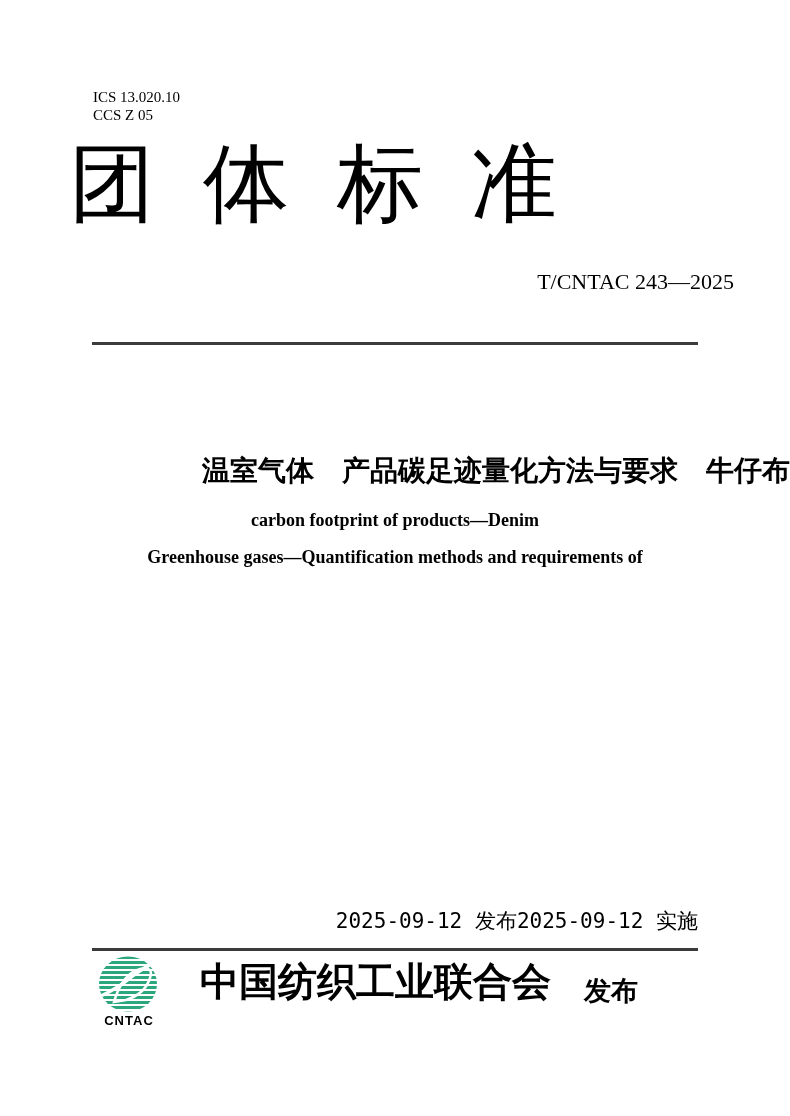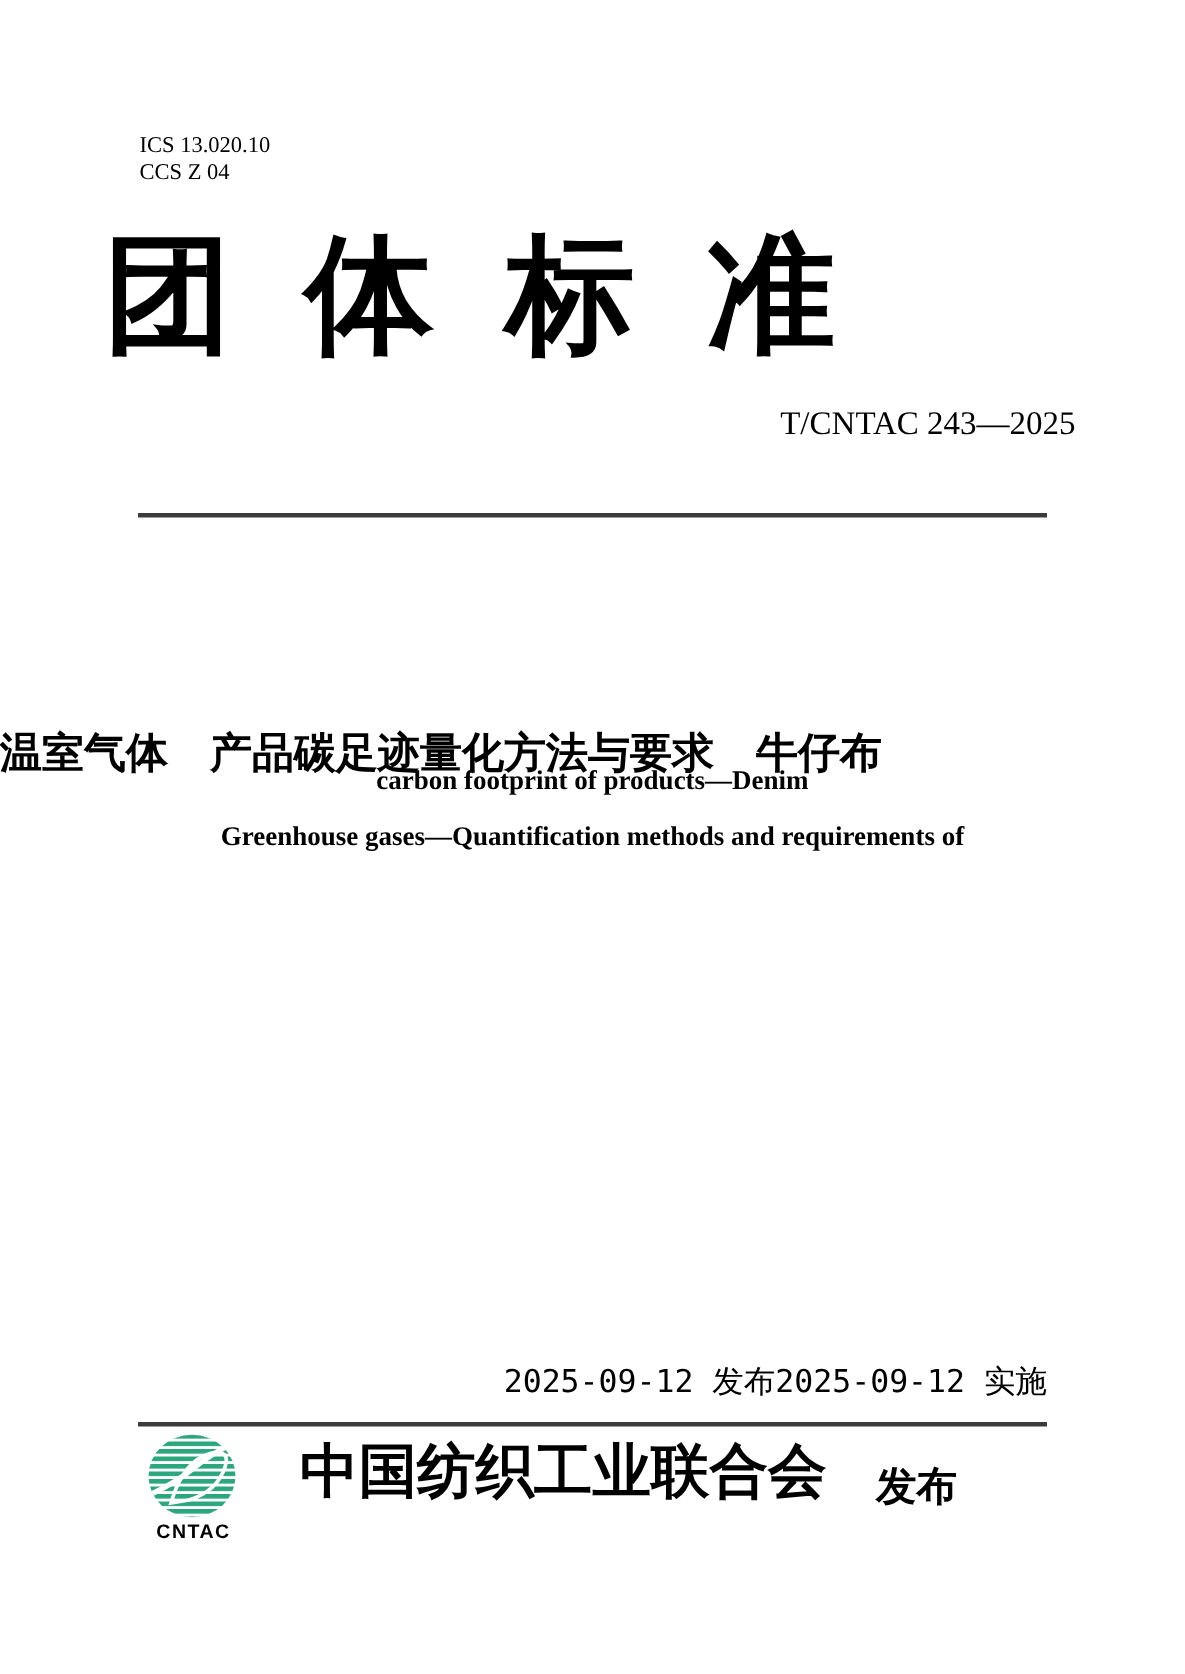--- a/index.html
+++ b/index.html
@@ -21,59 +21,58 @@
     position: absolute;
     left: 93px;
     top: 88px;
     font-size: 15px;
     line-height: 18px;
     font-family: "Liberation Serif", "DejaVu Serif", serif;
   }
   .big-title {
     position: absolute;
     left: 0;
-    top: 147px;
+    top: 134px;
     width: 626px;
     text-align: center;
     font-size: 86px;
     line-height: 100px;
-    font-weight: bold;
+    font-weight: normal;
     letter-spacing: 48px;
     padding-left: 48px;
     box-sizing: border-box;
     font-family: "Liberation Serif", "DejaVu Serif", serif;
     white-space: nowrap;
   }
   .std-number {
     position: absolute;
-    right: 107px;
+    right: 90px;
     top: 269px;
     font-size: 22px;
     font-family: "Liberation Serif", "DejaVu Serif", serif;
   }
   .rule {
     position: absolute;
     left: 92px;
     width: 606px;
     height: 3px;
     background: #3b3b3b;
   }
   .rule-top { top: 342px; }
   .rule-mid { top: 948px; }
   .title-zh {
     position: absolute;
     left: 0;
     top: 452px;
     width: 790px;
-    text-align: left;
+    text-align: right;
     font-size: 28px;
     font-weight: bold;
     font-family: "Liberation Sans", "DejaVu Sans", sans-serif;
     white-space: nowrap;
-    margin-top: 31px;
   }
   .title-en {
     position: absolute;
     left: 0;
     top: 502px;
     width: 790px;
     text-align: center;
     font-size: 18px;
     line-height: 37px;
     font-weight: bold;
@@ -130,21 +129,21 @@
     white-space: nowrap;
   }
 </style>
 </head>
 <body>
 
 <div class="page">
 
   <div class="ics-block">
     <div>ICS 13.020.10</div>
-    <div>CCS Z 04</div>
+    <div>CCS Z 05</div>
   </div>
 
   <div class="big-title">团体标准</div>
 
   <div class="std-number">T/CNTAC 243—2025</div>
 
   <div class="rule rule-top"></div>
 
   <div class="title-zh">温室气体　产品碳足迹量化方法与要求　牛仔布</div>
 

